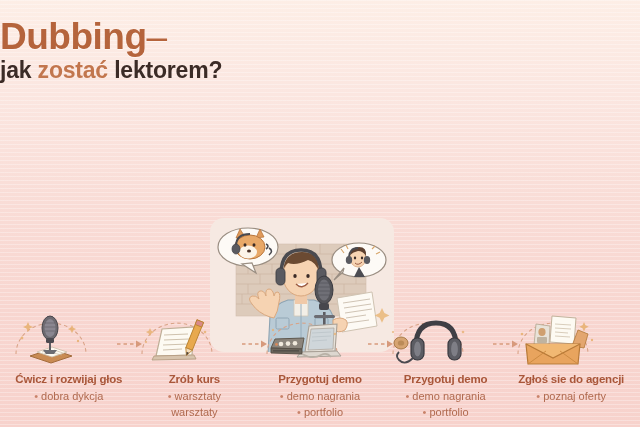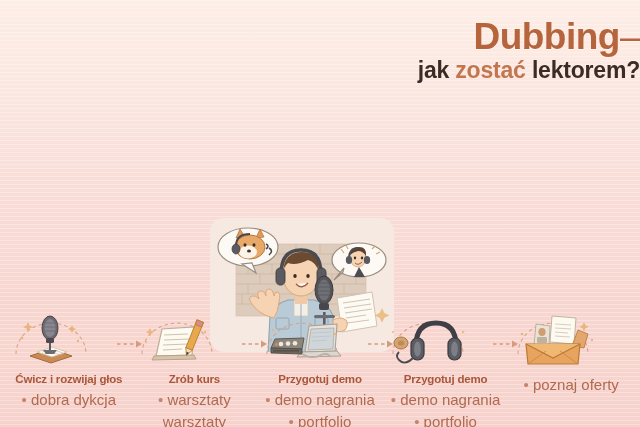--- a/index.html
+++ b/index.html
@@ -24,21 +24,21 @@
       linear-gradient(to bottom,
         #fdeee6 0%,
         #fbe6e0 22%,
         #f9dcd6 48%,
         #f8d6d0 72%,
         #f7d2cc 100%);
     overflow:hidden;
   }
 
   
-  .title-block { position:absolute; top:18px; left:0; width:100%; text-align:right; }
+  .title-block { position:absolute; top:18px; left:0; width:100%; text-align:left; }
 
   .main-title {
     font-size:37px; font-weight:bold; letter-spacing:-0.5px;
     color:#b5643c; line-height:1.05;
     text-shadow:0 1px 0 rgba(255,255,255,0.5);
   }
   .main-title .dash { color:#b5643c; font-weight:normal; }
 
   .sub-title {
     margin-top:1px;
@@ -71,21 +71,21 @@
   .step-icon svg { display:block; width:100%; height:100%; }
 
   .step-title {
     margin-top:3px;
     font-size:11.5px; font-weight:bold; color:#a9573a;
     white-space:nowrap; letter-spacing:-0.2px;
     text-align:center;
   }
   .step-bullets {
     margin-top:4px; list-style:none;
-    font-size:15px; color:#b06a4f; line-height:1.45;
+    font-size:11px; color:#b06a4f; line-height:1.45;
     text-align:center;
   }
   .step-bullets li { white-space:nowrap; }
   .step-bullets li::before { content:"\2022\00a0"; color:#c9836a; }
   .step-bullets li.nobullet::before { content:""; }
 
   
   .connector {
     position:absolute; top:30px; right:-14px;
     width:30px; height:12px; z-index:3;
@@ -424,19 +424,20 @@
           <path d="M18 36 L45 50 L72 36" fill="#f1b873" stroke="#b87a38" stroke-width="1.2"></path>
           <path d="M20 56 L38 43" stroke="#c9883f" stroke-width="0.9" fill="none"></path>
           <path d="M70 56 L52 43" stroke="#c9883f" stroke-width="0.9" fill="none"></path>
           <g fill="#e8b274" opacity="0.9">
             <path d="M76 14 l1.5 3.2 3.2 1.5 -3.2 1.5 -1.5 3.2 -1.5 -3.2 -3.2 -1.5 3.2 -1.5 Z"></path>
             <circle cx="14" cy="26" r="1.3"></circle>
               <circle cx="84" cy="32" r="1.2"></circle>
           </g>
         </svg>
       </div>
+      <div class="step-title">Zgłoś sie do agencji</div>
       <ul class="step-bullets">
         <li>poznaj oferty</li>
       </ul>
     </div>
 
   </div>
 </div>
 
 </body></html>

